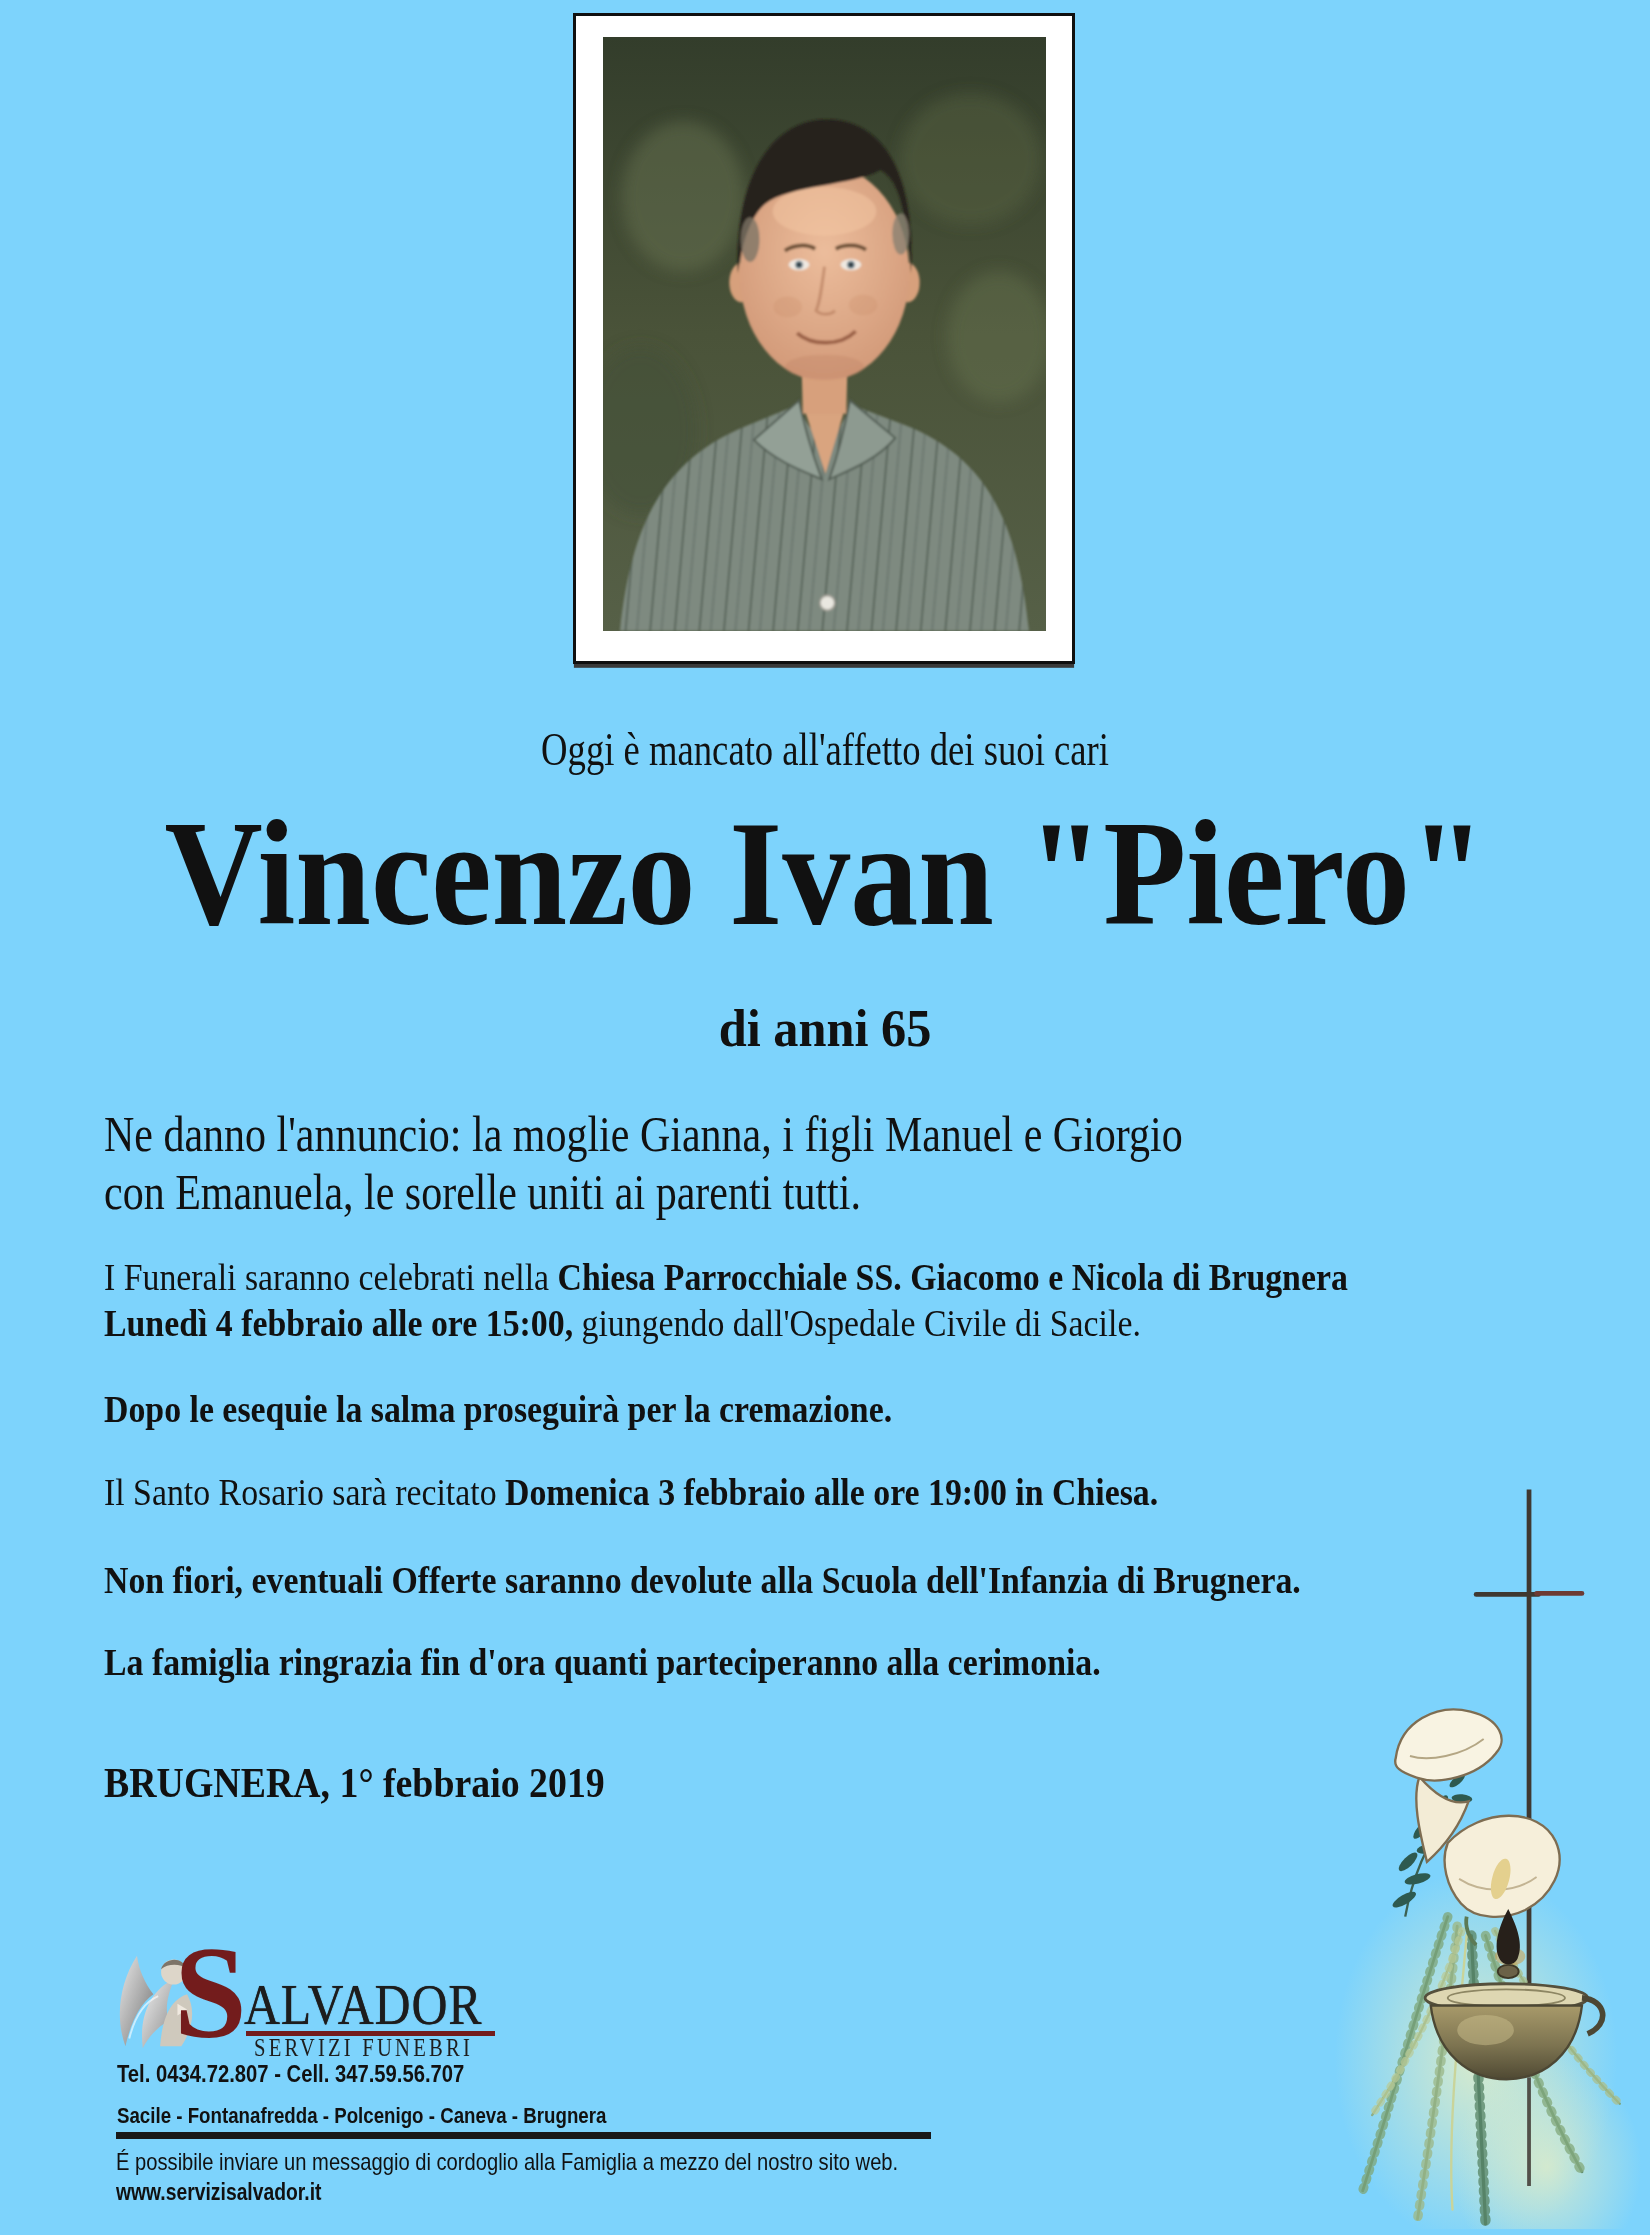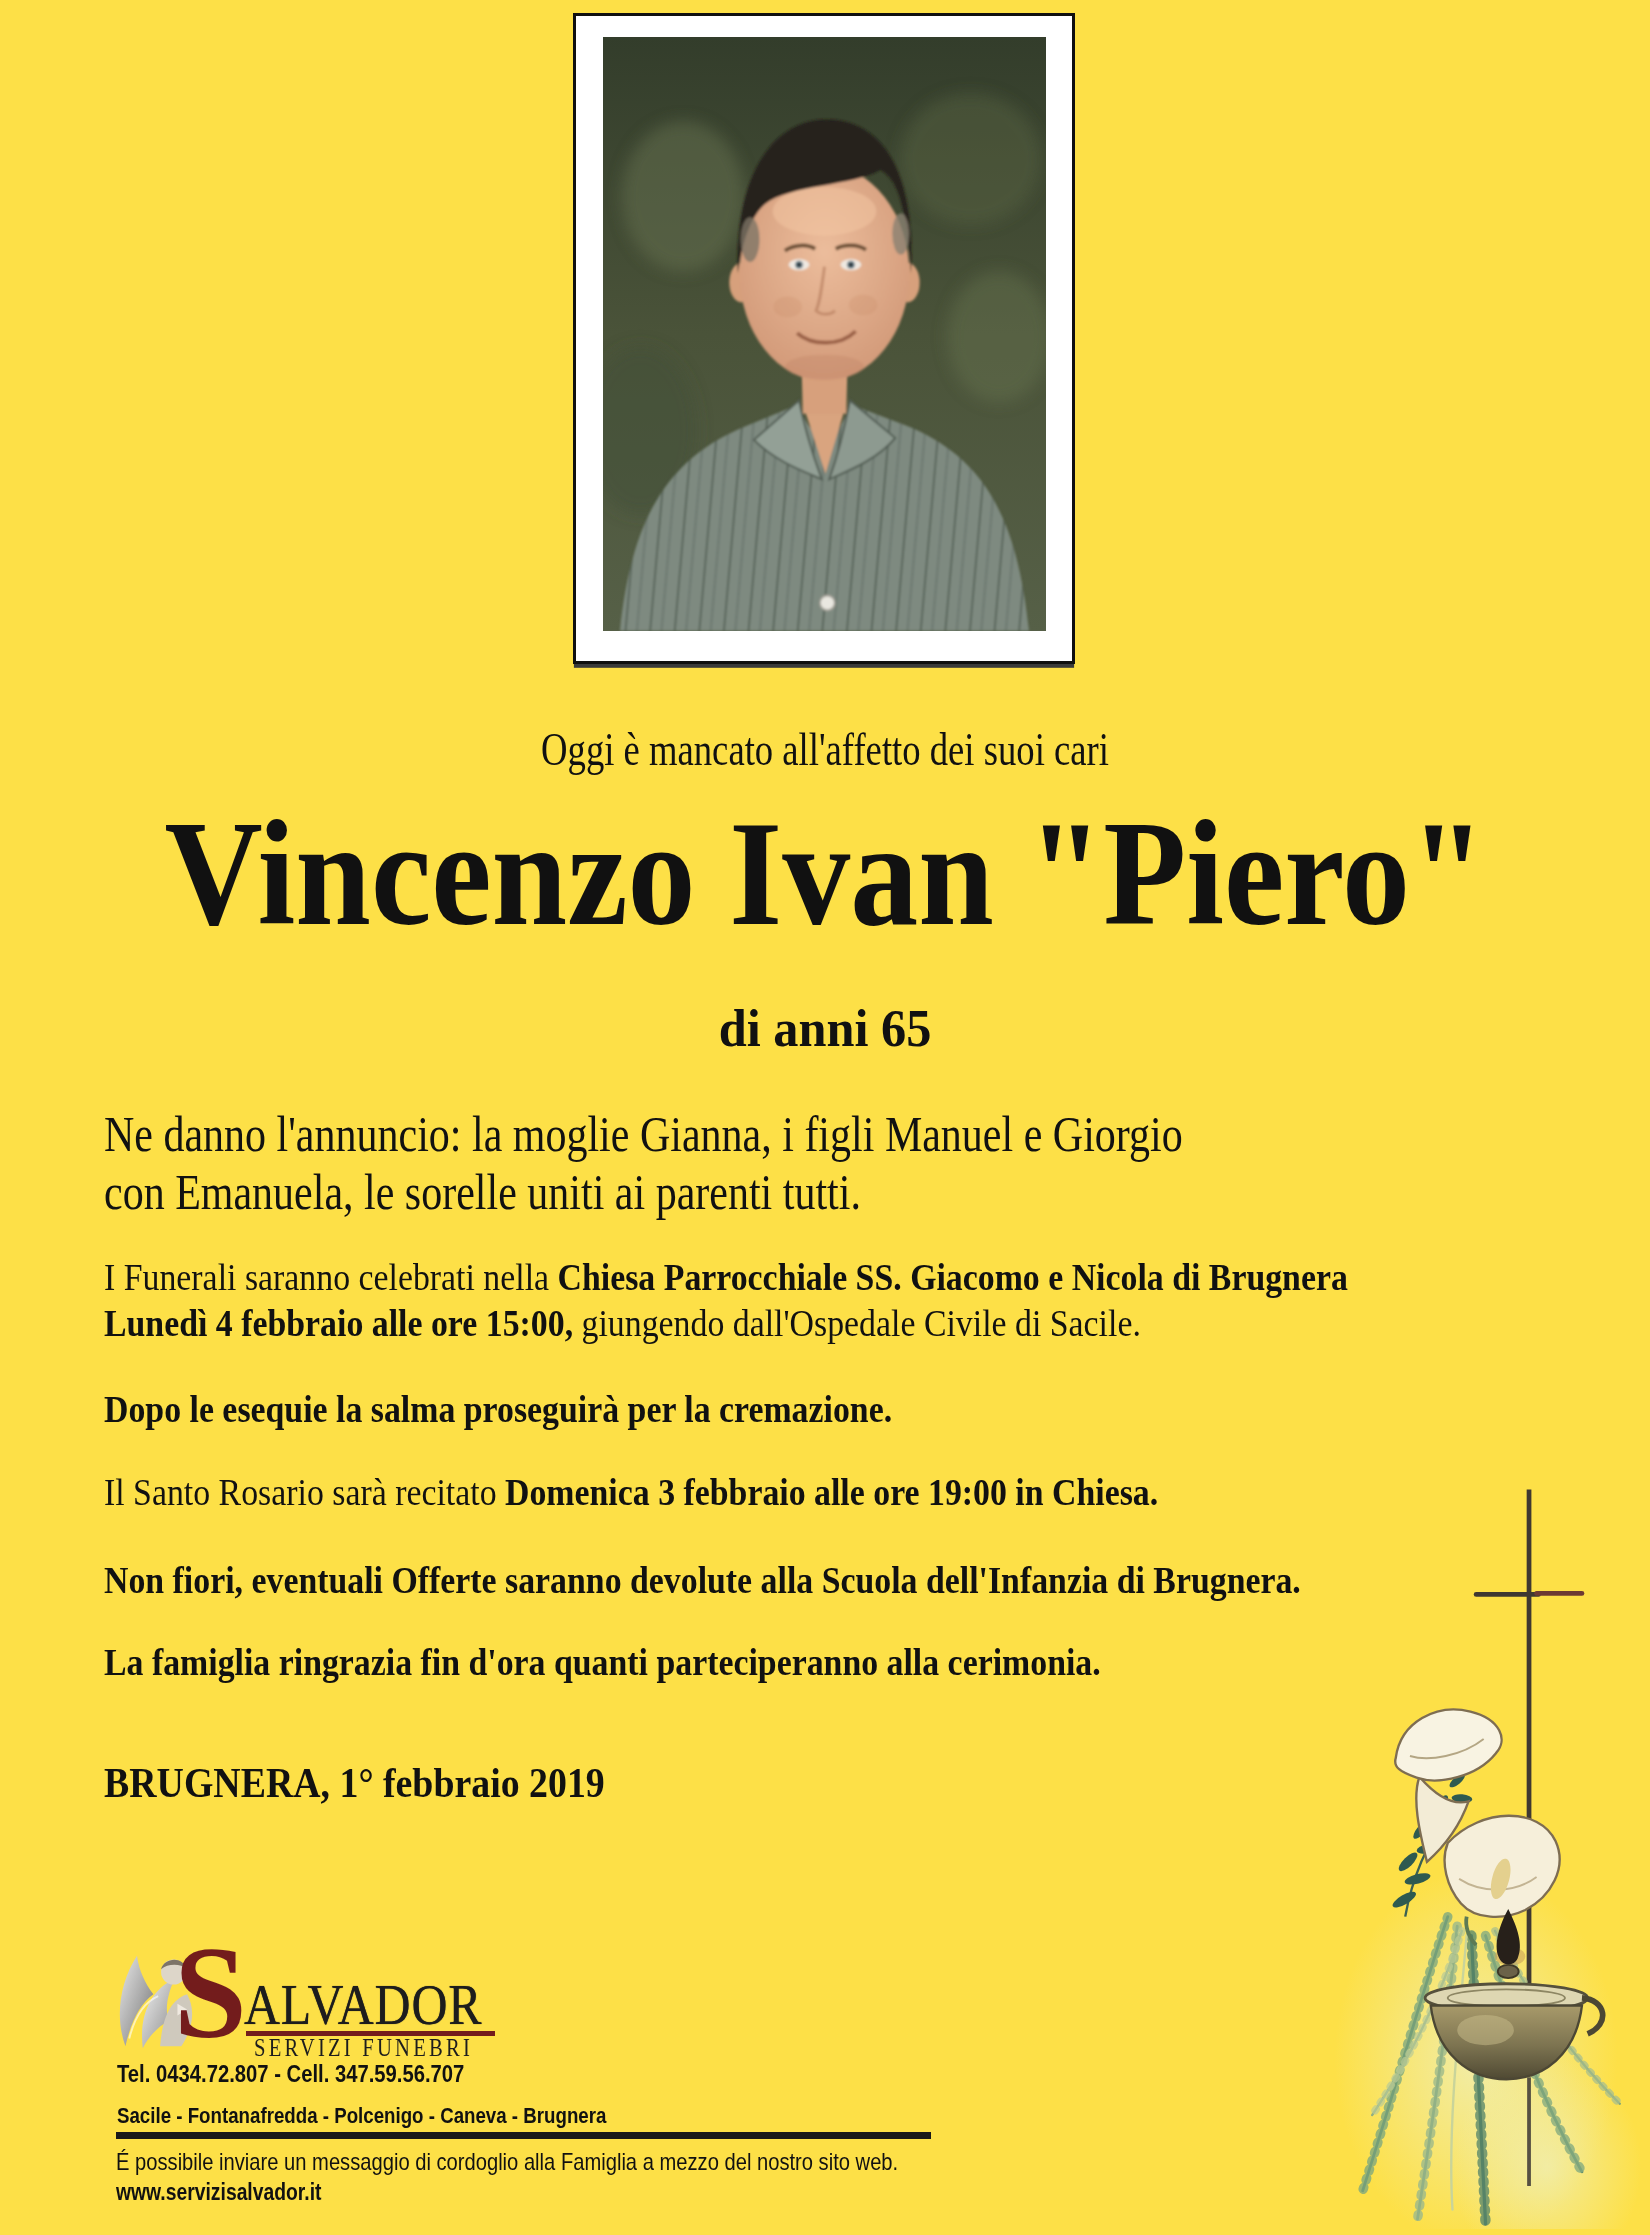--- a/index.html
+++ b/index.html
@@ -1,19 +1,19 @@
 <!DOCTYPE html>
 <html style="font-size:15px"><head>
 <meta charset="utf-8">
 <title></title>
 <style>
   html,body{margin:0;padding:0;background:#ffffff;}
   body{width:1650px;height:2235px;position:relative;overflow:hidden;
        font-family:"Liberation Serif","DejaVu Serif",serif;color:#111;}
-  .sheet{position:absolute;inset:0;background:#fde047;}
+  .sheet{position:absolute;inset:0;background:#7dd3fc;}
 
   
   .photo-frame{position:absolute;left:573px;top:13.2px;width:502px;height:651px;
     background:#ffffff;border:3.8px solid #101010;box-sizing:border-box;
     box-shadow:0 4.7px 0 -0.9px #3a3a3a;}
   .photo{position:absolute;left:26.5px;top:21px;right:26.5px;bottom:30px;overflow:hidden;}
   .photo svg{display:block;width:100%;height:100%;}
 
   
   .serif{font-family:"Liberation Serif","DejaVu Serif",serif;}

